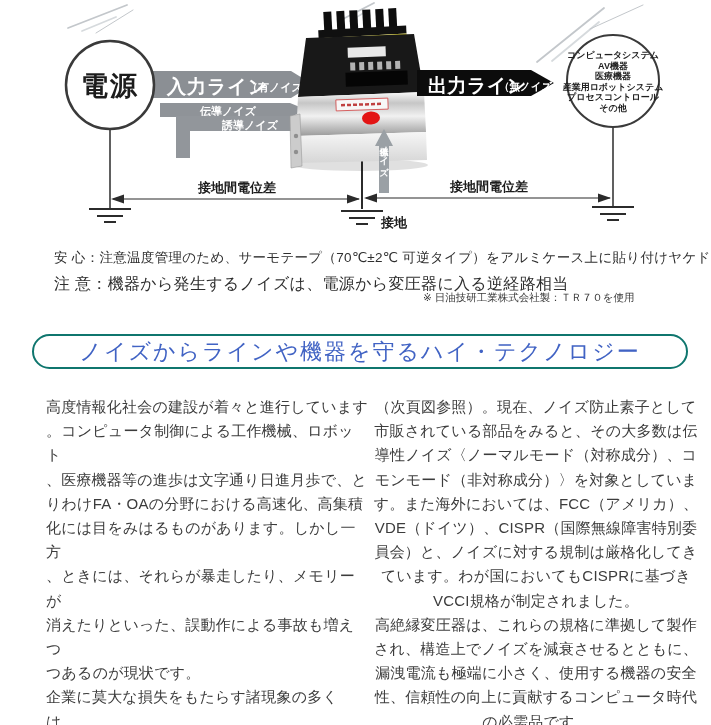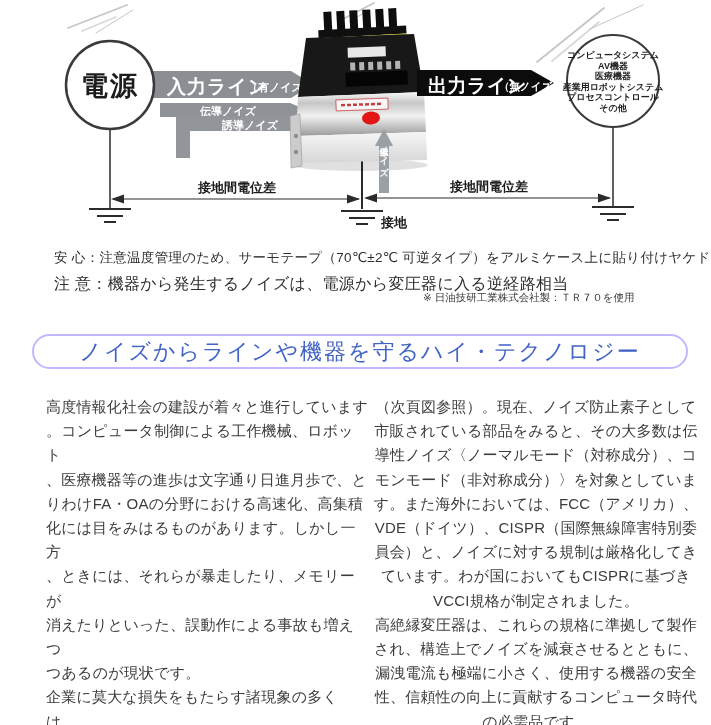--- a/index.html
+++ b/index.html
@@ -8,21 +8,21 @@
     font-family:"Liberation Sans","DejaVu Sans",sans-serif;color:#3c3c3c;
   }
   svg text{font-family:"Liberation Sans","DejaVu Sans",sans-serif;}
   .diagram{position:absolute;left:0;top:0;}
   .note{position:absolute;white-space:nowrap;color:#2e2e2e;}
   .note-safety{left:54px;top:249px;font-size:13.5px;letter-spacing:0.3px;}
   .note-safety-sub{left:423px;top:267px;font-size:10.5px;color:#3a3a3a;margin-top:24px;}
   .note-caution{left:54px;top:274px;font-size:16px;letter-spacing:0.3px;}
   .banner{
     position:absolute;left:32px;top:334px;width:652px;height:31px;
-    border:2px solid #c4b5fd;border-radius:18px;
+    border:2px solid #0f766e;border-radius:18px;
     display:flex;align-items:center;justify-content:center;
   }
   .banner span{
     color:#4163c4;font-size:22px;letter-spacing:2px;font-weight:500;white-space:nowrap;
   }
   .article{position:absolute;left:0;top:383px;width:711px;}
   .col{
     position:absolute;top:12px;font-size:15px;line-height:24.2px;
     white-space:pre-line;color:#3c3c3c;letter-spacing:0.2px;
   }

